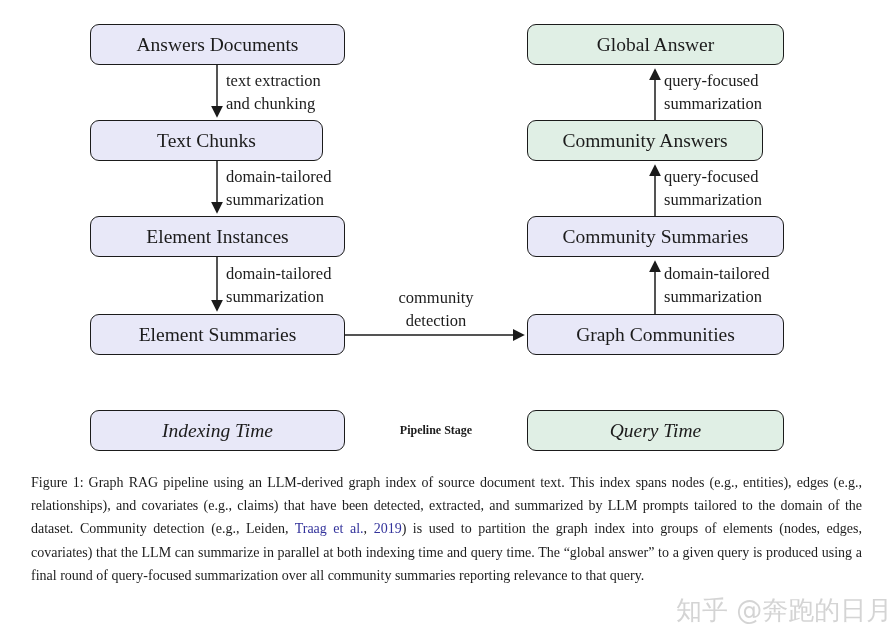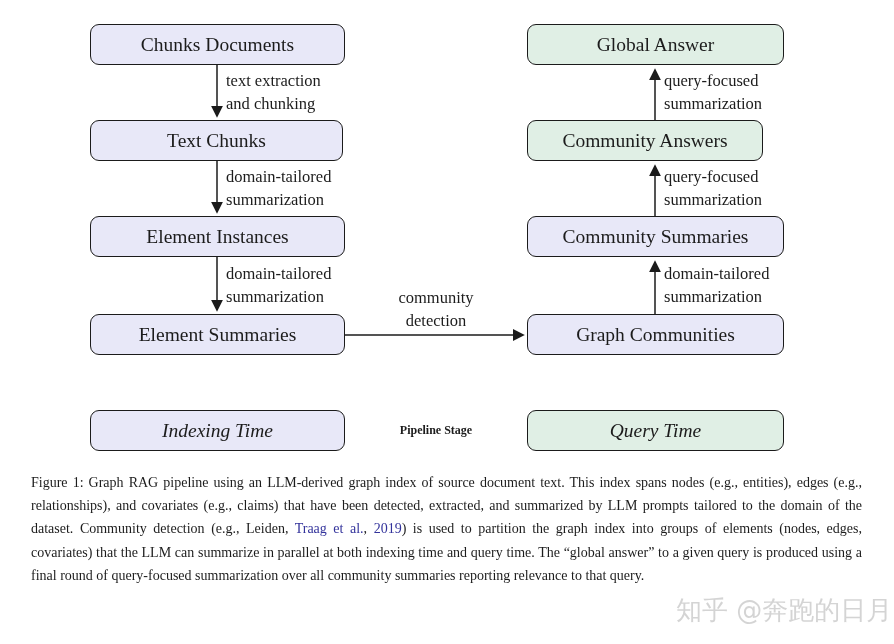--- a/index.html
+++ b/index.html
@@ -82,22 +82,22 @@
     </defs>
     <line x1="217" y1="65" x2="217" y2="116" stroke="currentColor" stroke-width="1.5" marker-end="url(#arrow)"></line>
     <line x1="217" y1="161" x2="217" y2="212" stroke="currentColor" stroke-width="1.5" marker-end="url(#arrow)"></line>
     <line x1="217" y1="257" x2="217" y2="310" stroke="currentColor" stroke-width="1.5" marker-end="url(#arrow)"></line>
     <line x1="345" y1="335" x2="523" y2="335" stroke="currentColor" stroke-width="1.5" marker-end="url(#arrow)"></line>
     <line x1="655" y1="314" x2="655" y2="262" stroke="currentColor" stroke-width="1.5" marker-end="url(#arrow)"></line>
     <line x1="655" y1="216" x2="655" y2="166" stroke="currentColor" stroke-width="1.5" marker-end="url(#arrow)"></line>
     <line x1="655" y1="120" x2="655" y2="70" stroke="currentColor" stroke-width="1.5" marker-end="url(#arrow)"></line>
   </svg>
 
-  <div class="fbox lav" style="left:90px;top:24px;width:255px">Chunks Documents</div>
-  <div class="fbox lav" style="left:90px;top:120px;width:253px">Text Chunks</div>
+  <div class="fbox lav" style="left:90px;top:24px;width:255px">Answers Documents</div>
+  <div class="fbox lav" style="left:90px;top:120px;width:233px">Text Chunks</div>
   <div class="fbox lav" style="left:90px;top:216px;width:255px">Element Instances</div>
   <div class="fbox lav" style="left:90px;top:314px;width:255px">Element Summaries</div>
 
   <div class="fbox grn" style="left:527px;top:24px;width:257px">Global Answer</div>
   <div class="fbox grn" style="left:527px;top:120px;width:236px">Community Answers</div>
   <div class="fbox lav" style="left:527px;top:314px;width:257px">Graph Communities</div>
   <div class="fbox lav" style="left:527px;top:216px;width:257px">Community Summaries</div>
 
   <div class="edge-label" style="left:226px;top:69px">
     <span class="line">text extraction</span>

